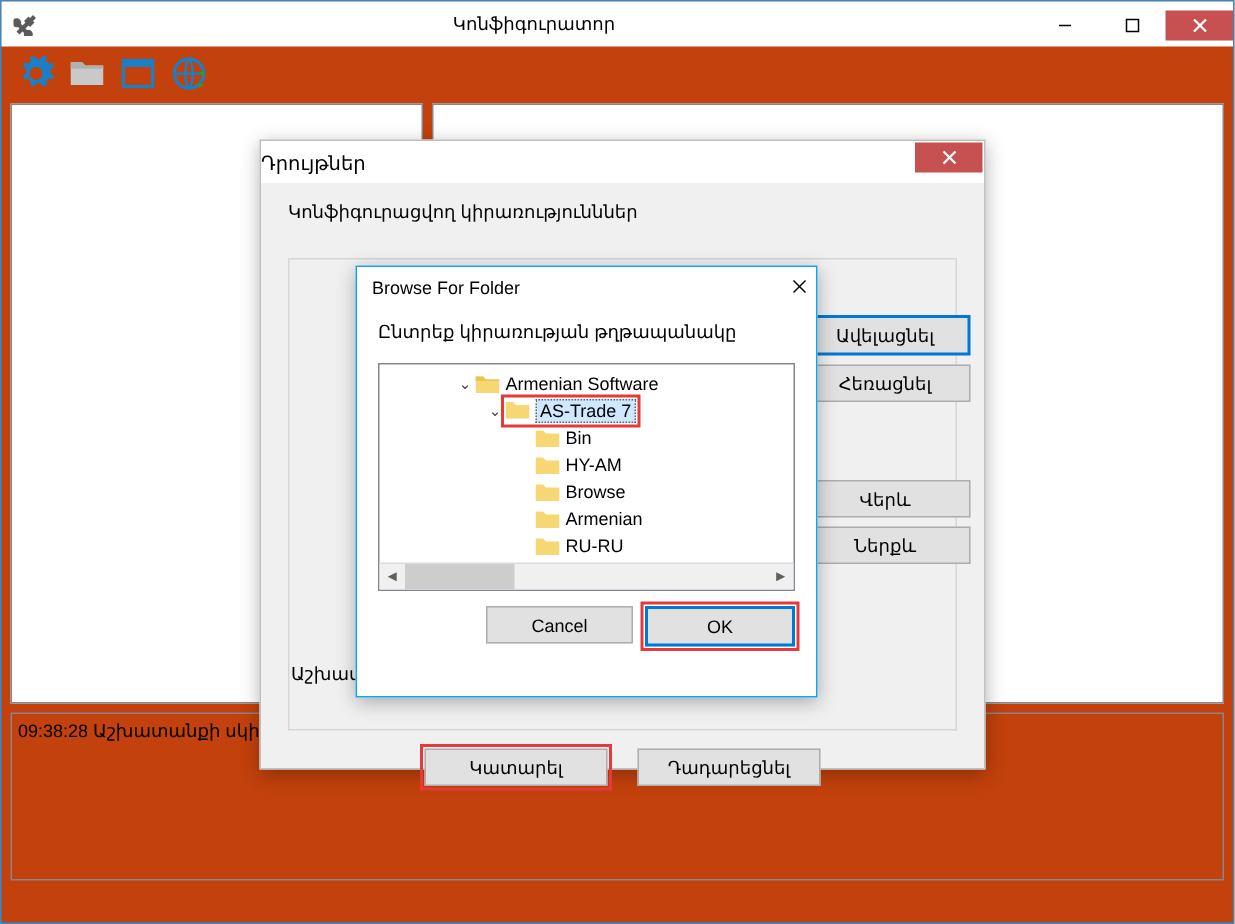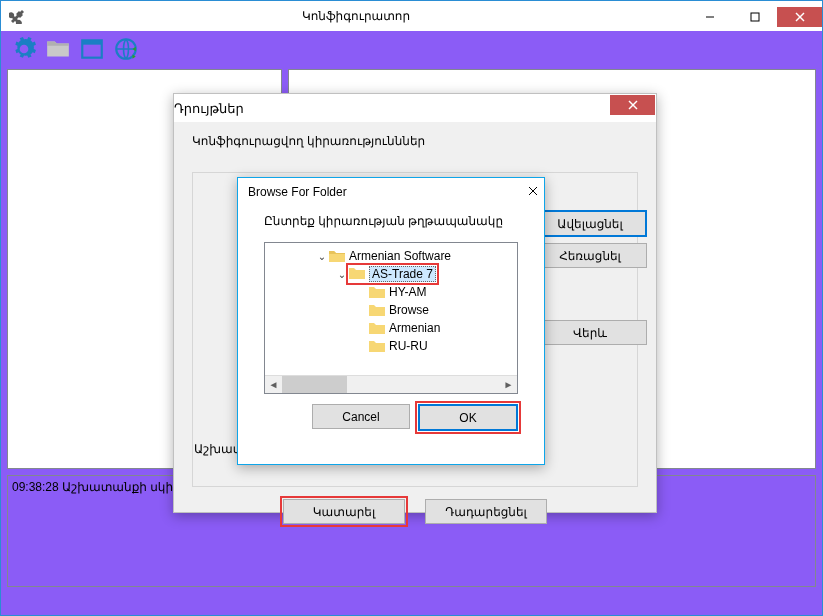--- a/index.html
+++ b/index.html
@@ -1,16 +1,16 @@
 <!DOCTYPE html>
 <html><head>
 <meta charset="utf-8">
 <style>
 html,body{margin:0;padding:0;font-family:"Segoe UI",Tahoma,sans-serif;font-size:12px;color:#000;background:#fff}
-.window{width:823px;height:616px;border:1px solid #2a8dd4;box-sizing:border-box;position:relative;background:#8b5cf6}
+.window{width:823px;height:616px;border:1px solid #2a8dd4;box-sizing:border-box;position:relative;background:#c2410c}
 .titlebar{height:30px;background:#fff;display:flex;align-items:center;position:relative}
 .title-icon{margin-left:8px;width:16px;height:16px}
 .title-text{flex:1;text-align:center;font-size:12px;color:#000}
 .win-controls{display:flex}
 .win-btn{width:45px;height:20px;display:flex;align-items:center;justify-content:center;font-size:13px;margin-top:1px}
 .win-close{background:#c75050;color:#fff;width:45px;height:20px}
 .toolbar{height:30px;padding:4px 10px;display:flex;gap:8px;align-items:center}
 .toolbar svg{width:26px;height:26px}
 .body-split{display:flex;gap:6px;padding:0 6px}
 .left-panel{width:275px;height:400px;border:1px solid #828790;box-sizing:border-box;background:#fff}
@@ -32,21 +32,21 @@
 .btn.primary{border:2px solid #0078d7;background:#e1e1e1}
 .dlg1-bottom{display:flex;gap:20px;justify-content:center;padding:4px 0 10px 0}
 .btn.big{min-width:96px}
 .hl-red{outline:2px solid #e63939;outline-offset:1px}
 .work-label{position:absolute;left:20px;bottom:56px;font-size:12px}
 
 
 .dlg2{left:236px;top:176px;width:306px;height:286px;background:#fff;border:1px solid #0ea5e9}
 .dlg2-title{height:28px;display:flex;align-items:center;padding-left:10px;font-size:12px}
 .dlg2-close{position:absolute;right:6px;top:6px;font-size:13px}
-.dlg2-body{padding:8px 26px}
+.dlg2-body{padding:8px 14px}
 .instr{font-size:12px;margin-bottom:14px}
 .tree{border:1px solid #828790;height:150px;overflow:hidden;position:relative;font-size:12px;background:#fff}
 .tree-inner{padding:4px 2px}
 .row{display:flex;align-items:center;height:18px;white-space:nowrap}
 .chev{width:14px;text-align:center;font-size:10px;color:#404040}
 .folder{width:16px;height:14px;margin-right:4px}
 .folder svg{display:block}
 .sel{background:#cde8ff;border:1px dotted #666;padding:0 2px}
 .tree-scroll{position:absolute;bottom:0;left:0;right:0;height:17px;background:#f0f0f0;border-top:1px solid #ddd;display:flex;align-items:center}
 .sb-left,.sb-right{width:17px;height:17px;display:flex;align-items:center;justify-content:center;background:#f0f0f0;font-size:10px;color:#606060}
@@ -125,20 +125,21 @@
       </div>
     </div>
     <div class="dlg1-body">
       <div class="group-label">Կոնֆիգուրացվող կիրառությունններ</div>
       <div class="group-box">
         <div class="side-buttons">
           <div class="btn primary">Ավելացնել</div>
           <div class="btn">Հեռացնել</div>
           <div style="height:40px"></div>
           <div class="btn">Վերև</div>
+          <div class="btn">Ներքև</div>
         </div>
       </div>
       <div class="work-label">Աշխատանք</div>
     </div>
     <div class="dlg1-bottom">
       <div class="btn big hl-red">Կատարել</div>
       <div class="btn big">Դադարեցնել</div>
     </div>
   </div>
 
@@ -176,20 +177,28 @@
                 </span>
               <span class="sel">AS-Trade 7</span>
             </span>
           </div>
           <div class="row" style="padding-left:102px">
               <span class="folder">
                 <svg viewBox="0 0 16 14">
                   <path fill="#f7d774" d="M0 2h5l2 2h9v9H0z"></path>
                 </svg>
               </span>
+              <span>Bin</span>
+            </div>
+          <div class="row" style="padding-left:102px">
+              <span class="folder">
+                <svg viewBox="0 0 16 14">
+                  <path fill="#f7d774" d="M0 2h5l2 2h9v9H0z"></path>
+                </svg>
+              </span>
               <span>HY-AM</span>
             </div>
           <div class="row" style="padding-left:102px">
               <span class="folder">
                 <svg viewBox="0 0 16 14">
                   <path fill="#f7d774" d="M0 2h5l2 2h9v9H0z"></path>
                 </svg>
               </span>
               <span>Browse</span>
             </div>

